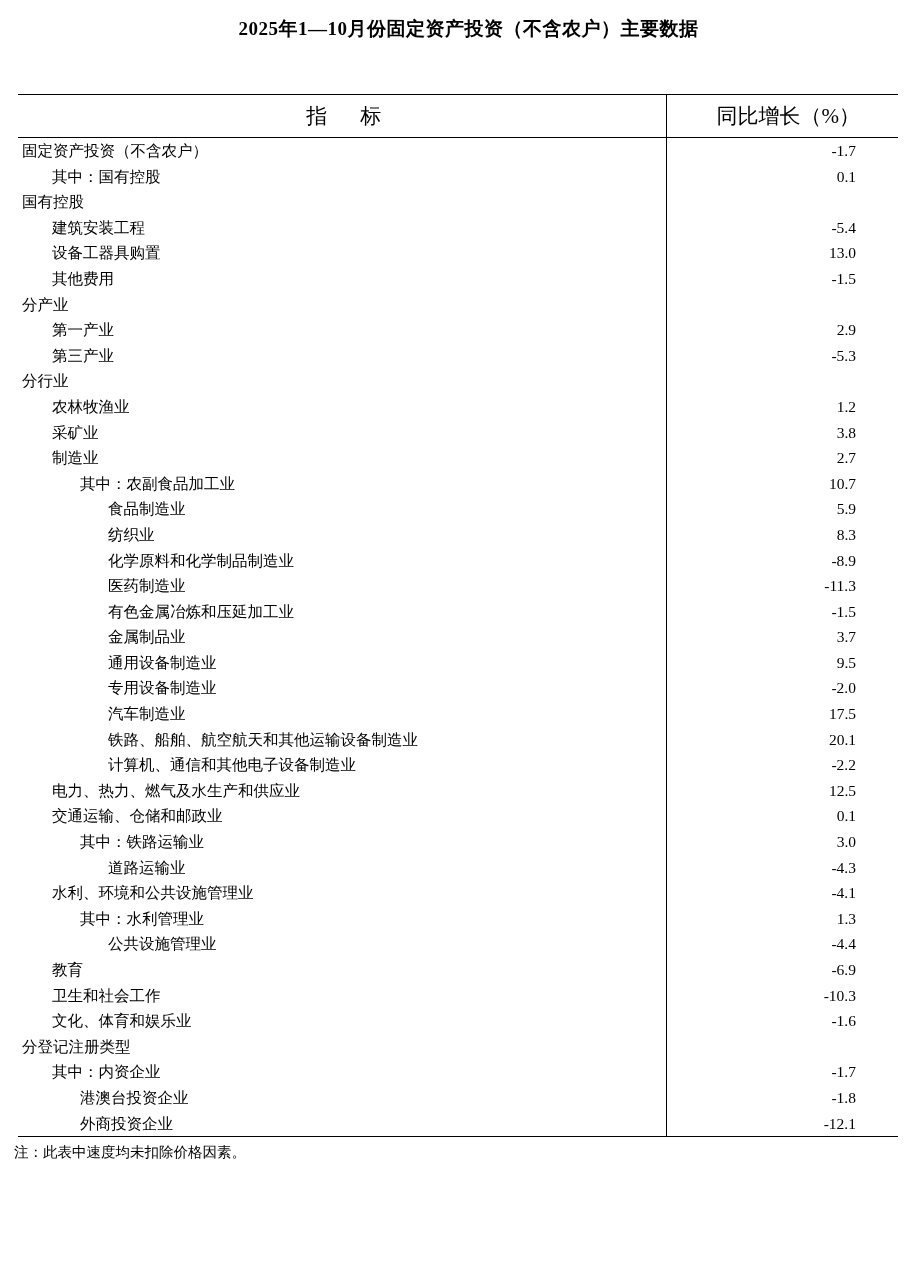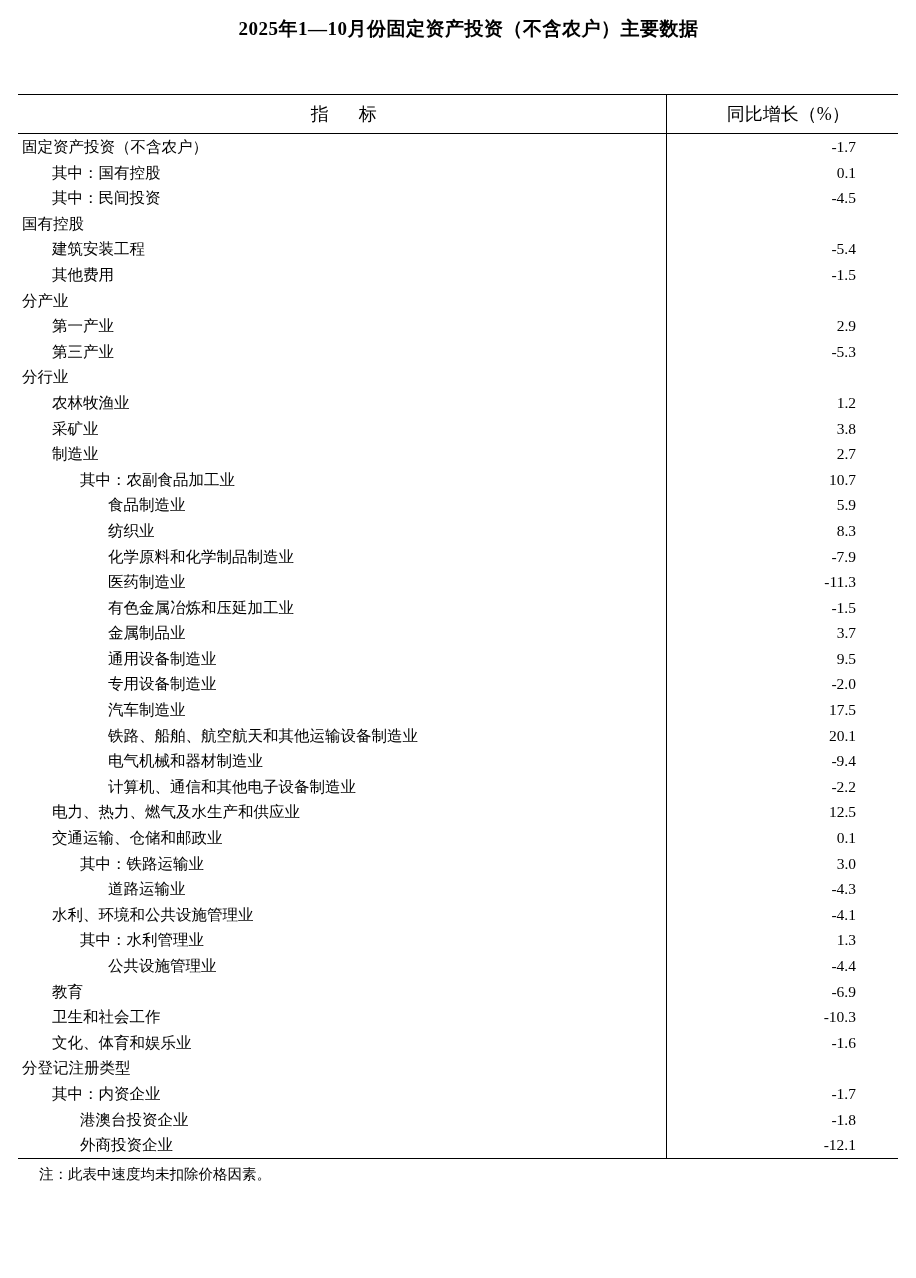--- a/index.html
+++ b/index.html
@@ -45,21 +45,21 @@
   table.main col.c1 { width: 648px; }
   table.main col.c2 { width: 232px; }
 
   .rule-top td {
     border-top: 1.6px solid #000;
   }
   thead th {
     font-weight: normal;
     padding: 7px 0 7px 0;
     text-align: center;
-    font-size: 18px;
+    font-size: 21px;
     vertical-align: middle;
   }
   thead th.h-indicator {
     letter-spacing: 6px;
     padding-left: 10px;
   }
   thead tr.head-row th {
     border-bottom: 1.1px solid #000;
   }
   thead tr.head-row th.h-value {
@@ -87,21 +87,21 @@
   }
   tbody tr.last-row td {
     border-bottom: 1.6px solid #000;
   }
   .ind-0 { padding-left: 4px; margin-left: 37px; }
   .ind-1 { padding-left: 34px; }
   .ind-2 { padding-left: 62px; }
   .ind-3 { padding-left: 90px; }
 
   .note {
-    margin: 6px 18px 0 35px;
+    margin: 6px 18px 0 10px;
     font-size: 14.5px;
     padding-left: 4px;
     font-family: Liberation Sans, sans-serif;
   }
 </style>
 </head>
 <body>
 
 <div class="page">
 
@@ -126,32 +126,32 @@
       <tbody id="table-body">
           <tr>
             <td class="label ind-0">固定资产投资（不含农户）</td>
             <td class="value">-1.7</td>
           </tr>
           <tr>
             <td class="label ind-1">其中：国有控股</td>
             <td class="value">0.1</td>
           </tr>
           <tr>
-            <td class="label ind-1">其中：民间投资</td>
-            <td class="value">-4.5</td>
-          </tr>
-          <tr>
             <td class="label ind-0">国有控股</td>
             <td class="value"></td>
           </tr>
           <tr>
             <td class="label ind-1">建筑安装工程</td>
             <td class="value">-5.4</td>
           </tr>
           <tr>
+            <td class="label ind-1">设备工器具购置</td>
+            <td class="value">13.0</td>
+          </tr>
+          <tr>
             <td class="label ind-1">其他费用</td>
             <td class="value">-1.5</td>
           </tr>
           <tr>
             <td class="label ind-0">分产业</td>
             <td class="value"></td>
           </tr>
           <tr>
             <td class="label ind-1">第一产业</td>
             <td class="value">2.9</td>
@@ -183,21 +183,21 @@
           <tr>
             <td class="label ind-3">食品制造业</td>
             <td class="value">5.9</td>
           </tr>
           <tr>
             <td class="label ind-3">纺织业</td>
             <td class="value">8.3</td>
           </tr>
           <tr>
             <td class="label ind-3">化学原料和化学制品制造业</td>
-            <td class="value">-7.9</td>
+            <td class="value">-8.9</td>
           </tr>
           <tr>
             <td class="label ind-3">医药制造业</td>
             <td class="value">-11.3</td>
           </tr>
           <tr>
             <td class="label ind-3">有色金属冶炼和压延加工业</td>
             <td class="value">-1.5</td>
           </tr>
           <tr>
@@ -212,24 +212,20 @@
             <td class="label ind-3">专用设备制造业</td>
             <td class="value">-2.0</td>
           </tr>
           <tr>
             <td class="label ind-3">汽车制造业</td>
             <td class="value">17.5</td>
           </tr>
           <tr>
             <td class="label ind-3">铁路、船舶、航空航天和其他运输设备制造业</td>
             <td class="value">20.1</td>
-          </tr>
-          <tr>
-            <td class="label ind-3">电气机械和器材制造业</td>
-            <td class="value">-9.4</td>
           </tr>
           <tr>
             <td class="label ind-3">计算机、通信和其他电子设备制造业</td>
             <td class="value">-2.2</td>
           </tr>
           <tr>
             <td class="label ind-1">电力、热力、燃气及水生产和供应业</td>
             <td class="value">12.5</td>
           </tr>
           <tr>

